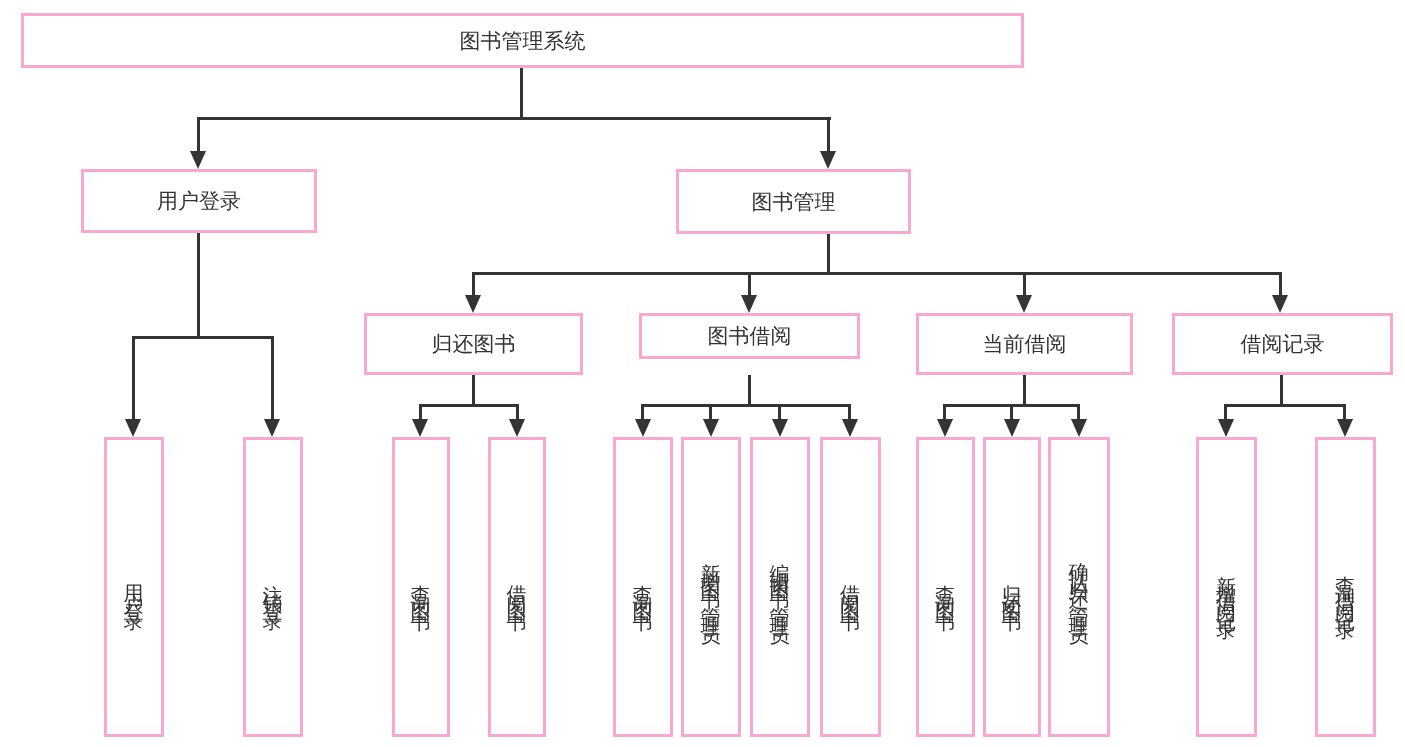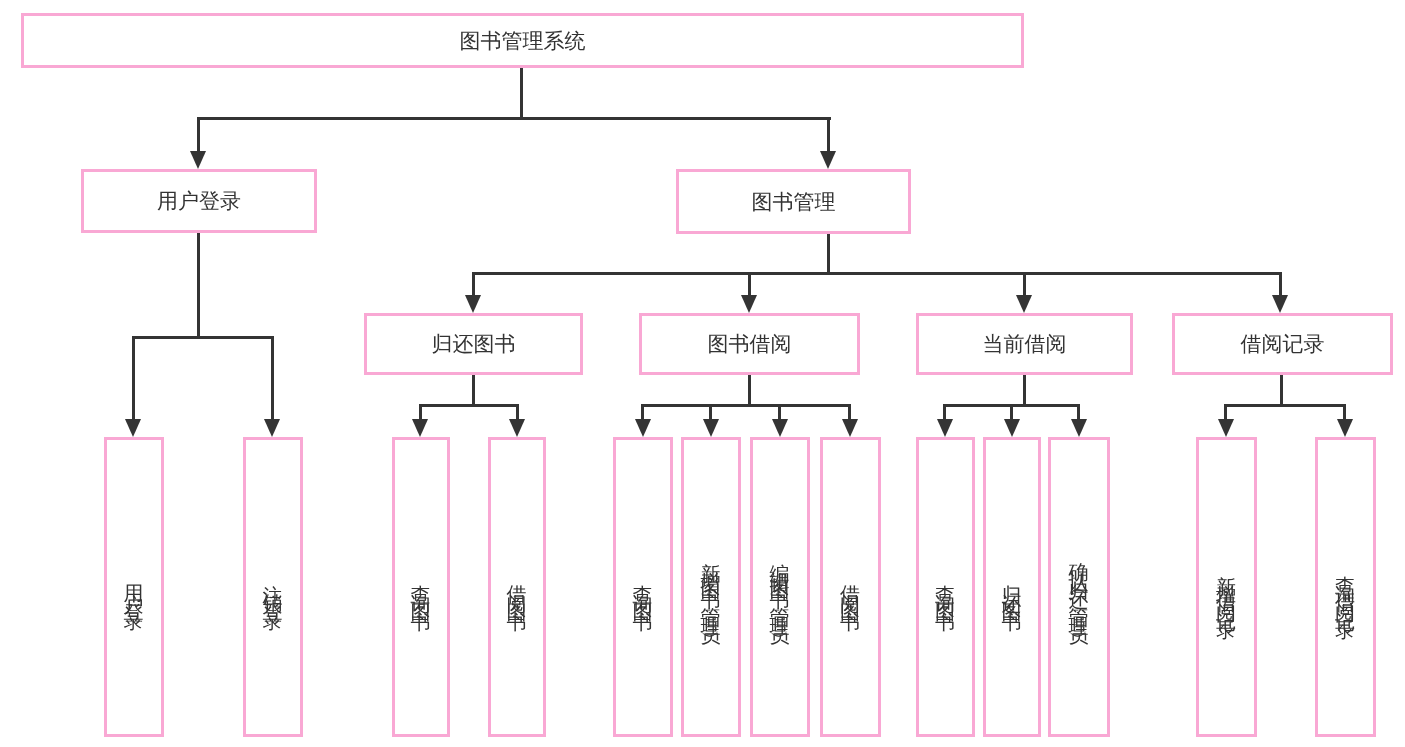--- a/index.html
+++ b/index.html
@@ -73,21 +73,21 @@
   <div class="vl" style="left:748px;top:272px;height:25px;"></div>
   <div class="arr" style="left:741px;top:295px;"></div>
   <div class="vl" style="left:1023px;top:272px;height:25px;"></div>
   <div class="arr" style="left:1016px;top:295px;"></div>
   <div class="vl" style="left:1279px;top:272px;height:25px;"></div>
   <div class="arr" style="left:1272px;top:295px;"></div>
 
   <div class="box" style="left:364px;top:313px;width:219px;height:62px;">
     <span class="lbl">归还图书</span>
   </div>
-  <div class="box" style="left:639px;top:313px;width:221px;height:62px;">
+  <div class="box" style="left:639px;top:313px;width:221px;height:46px;">
     <span class="lbl">图书借阅</span>
   </div>
   <div class="box" style="left:916px;top:313px;width:217px;height:62px;">
     <span class="lbl">当前借阅</span>
   </div>
   <div class="box" style="left:1172px;top:313px;width:221px;height:62px;">
     <span class="lbl">借阅记录</span>
   </div>
 
   <div class="vl" style="left:472px;top:375px;height:31px;"></div>

